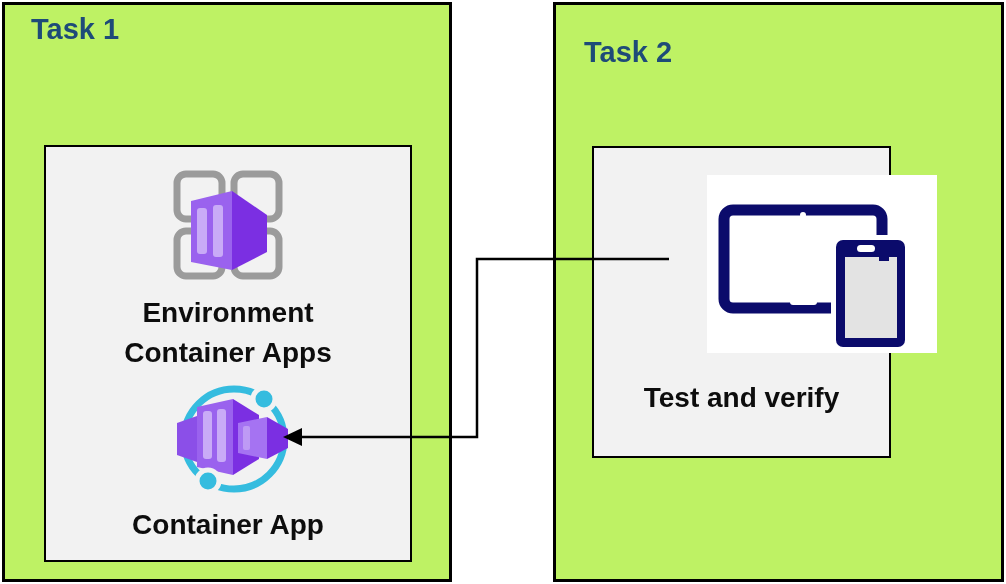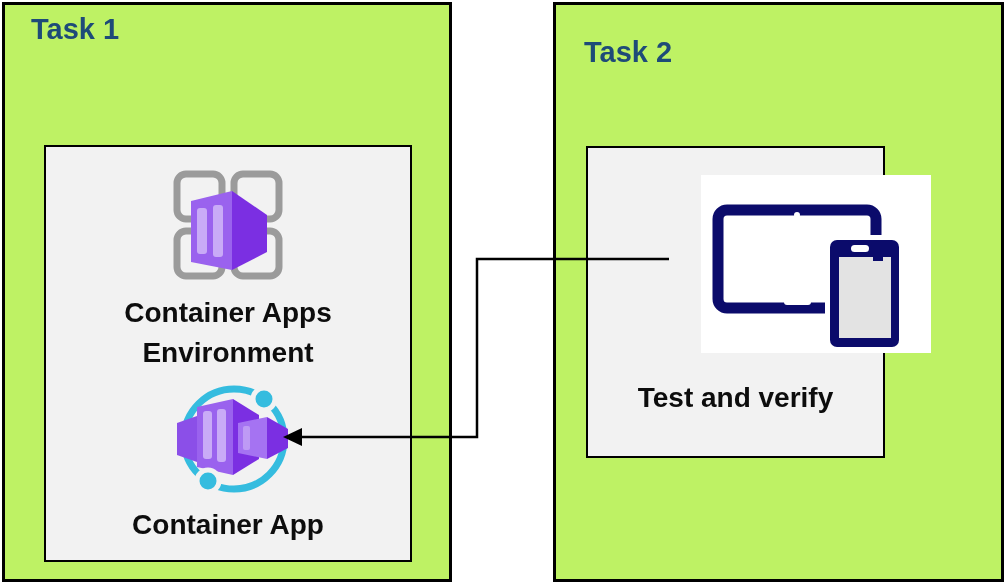--- a/index.html
+++ b/index.html
@@ -23,21 +23,21 @@
   .rg-icon{position:absolute;left:0;top:0;}
   .rg-name{
     position:absolute;left:101px;top:24px;font-size:28px;font-weight:700;
     color:#0d0d0d;white-space:nowrap;
   }
   .inner-box{
     position:absolute;background:#F2F2F2;border:2px solid #000000;
     box-sizing:border-box;
   }
   .inner-box.env{left:39px;top:140px;width:368px;height:417px;}
-  .inner-box.test{left:30px;top:141px;width:299px;height:312px;}
+  .inner-box.test{left:36px;top:141px;width:299px;height:312px;}
   .node-label{
     position:absolute;left:0;width:100%;text-align:center;
     font-size:28px;font-weight:700;color:#0d0d0d;line-height:40px;
   }
   .env-icon{position:absolute;left:120px;top:16px;}
   .env-label{top:146px;}
   .app-icon{position:absolute;left:127px;top:234px;}
   .app-label{top:358px;}
   .white-card{
     position:absolute;left:113px;top:27px;width:230px;height:178px;
@@ -69,22 +69,22 @@
           <rect x="68" y="68" width="45" height="45" rx="9" fill="none" stroke="#9B9B9B" stroke-width="7"></rect>
 
           <polygon points="66,28 101,52 101,89 66,107" fill="#7B2FE2"></polygon>
           <polygon points="25,38 66,28 66,107 25,99" fill="#9A62EE"></polygon>
           <rect x="31" y="45" width="10" height="46" rx="3" fill="#C9ABF7"></rect>
           <rect x="47" y="42" width="10" height="52" rx="3" fill="#C9ABF7"></rect>
         </svg>
       </span>
 
       <div class="node-label env-label">
+        <div>Environment</div>
         <div>Container Apps</div>
-        <div>Environment</div>
       </div>
 
       <span class="app-icon">
         <svg width="120" height="118" viewBox="0 0 120 118">
 
           <circle cx="61" cy="58" r="50" fill="none" stroke="#35BCDF" stroke-width="7"></circle>
 
           <polygon points="4,42 24,35 24,81 4,74" fill="#8B4FE8"></polygon>
           <polygon points="94,36 115,48 115,67 94,78" fill="#7B2FE2"></polygon>
 

